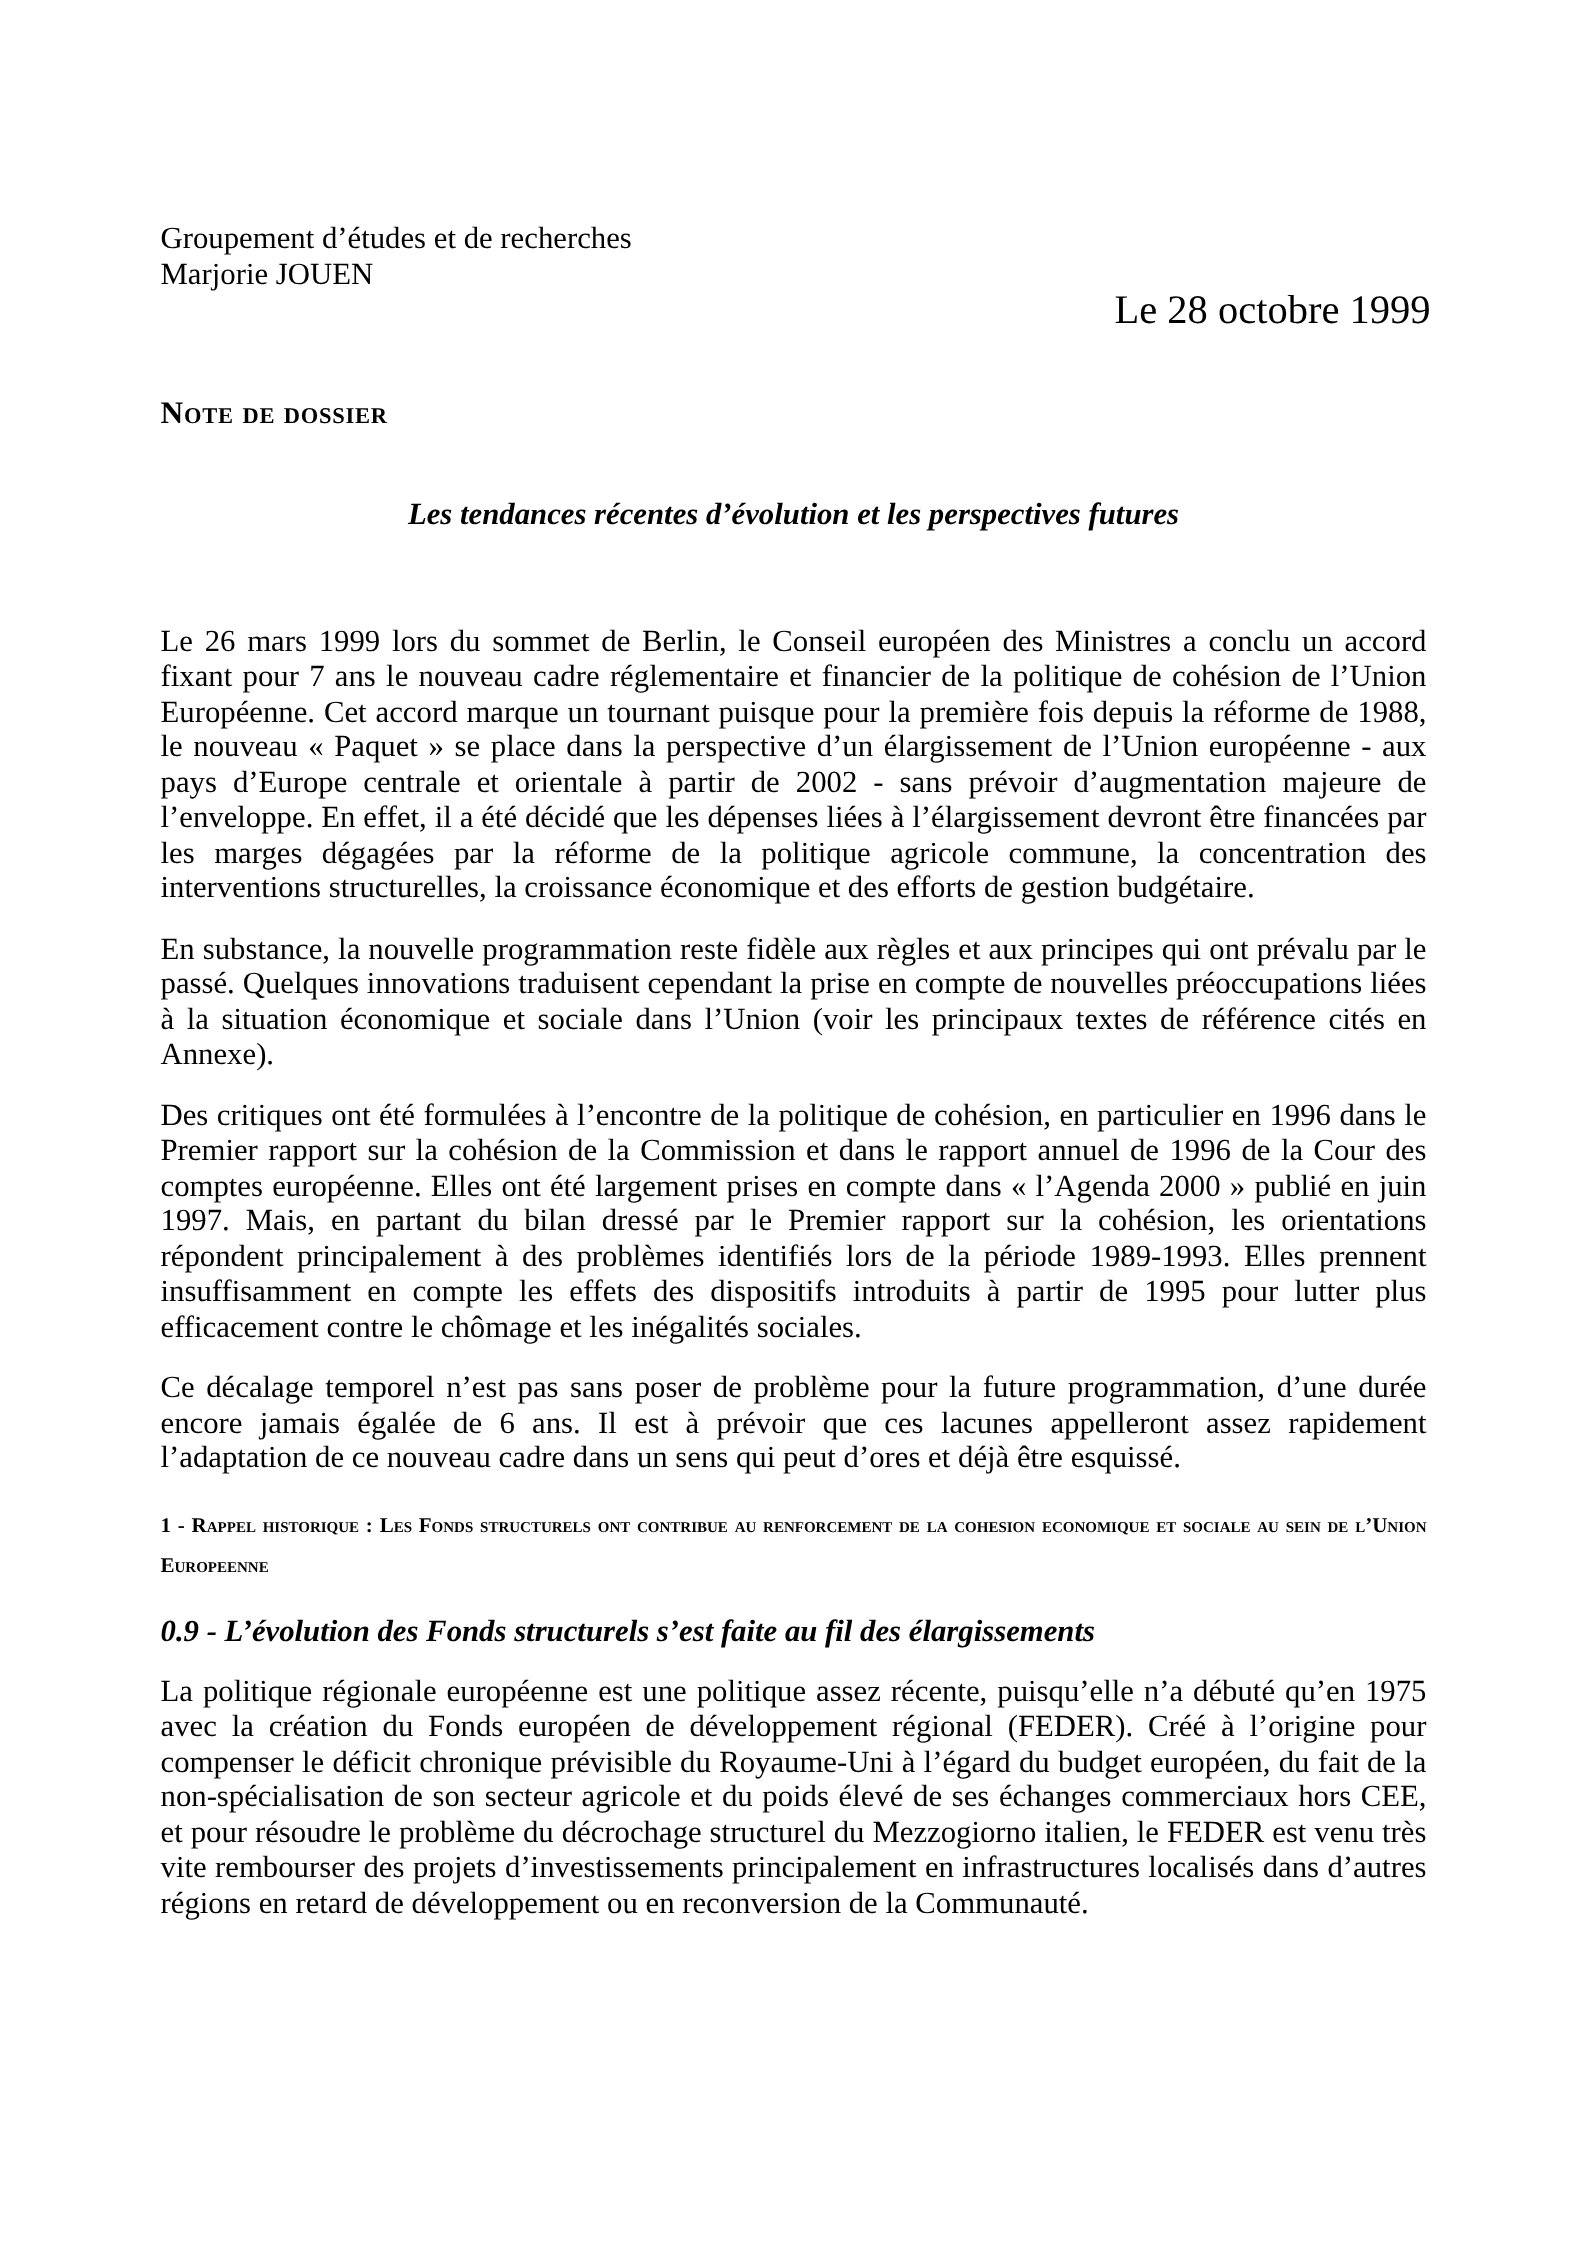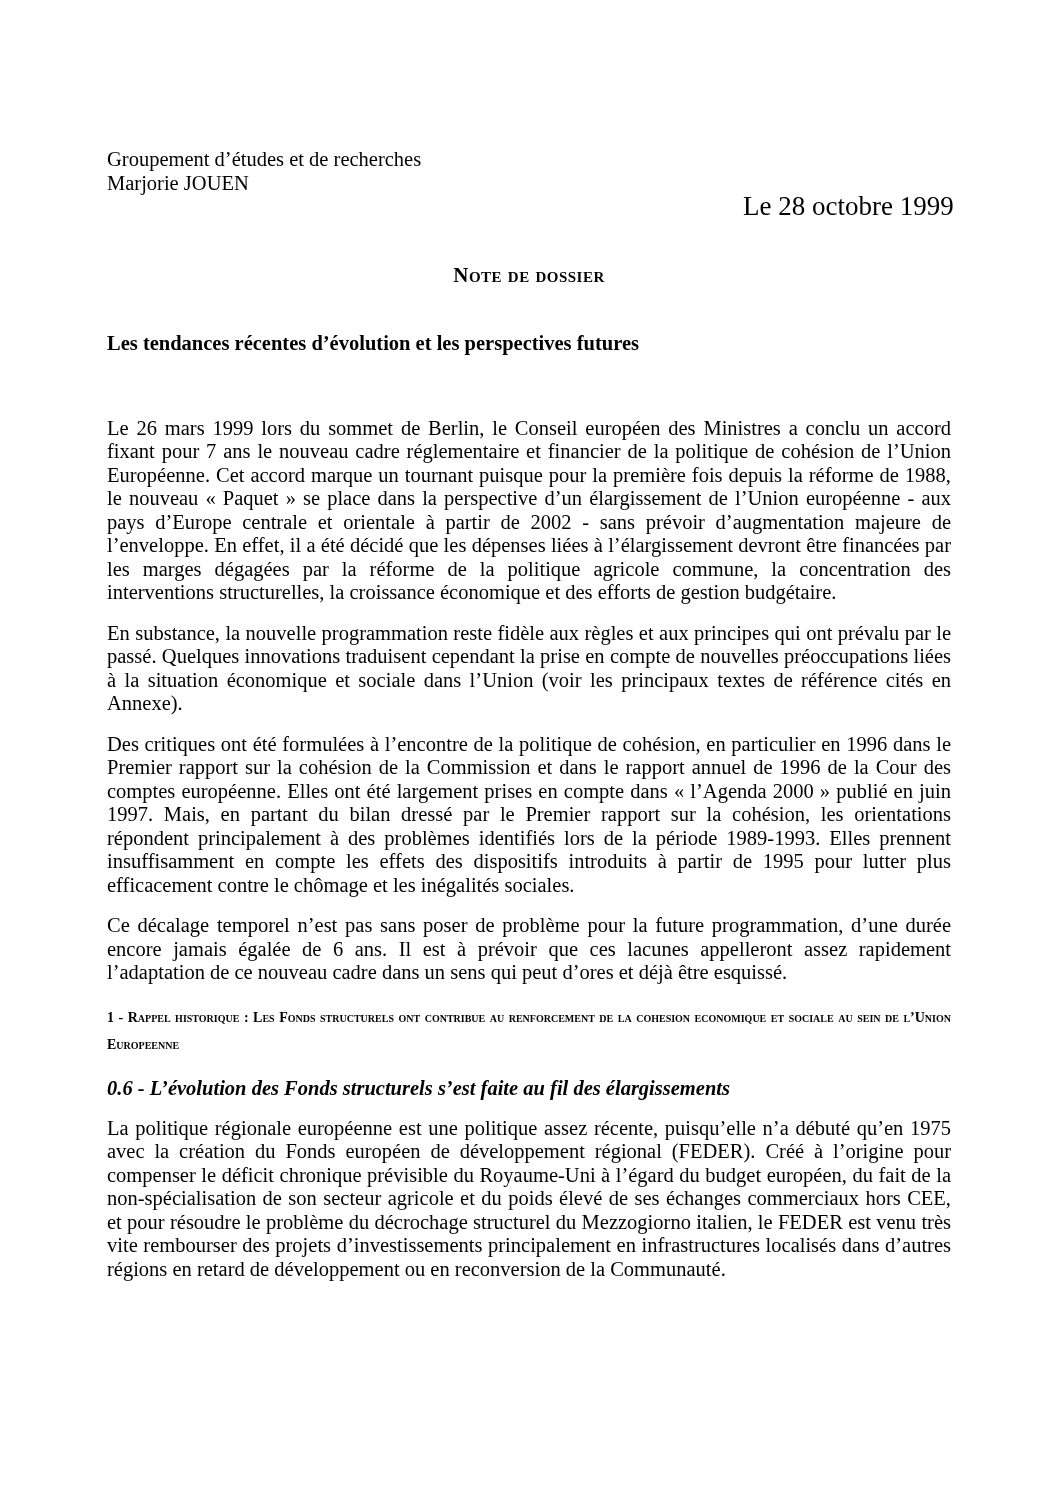--- a/index.html
+++ b/index.html
@@ -31,32 +31,32 @@
     display: block;
   }
   .date-line {
     font-size: 27px;
     line-height: 23.5px;
     padding-left: 636px;
     white-space: nowrap;
   }
   .doc-type {
     margin-top: 44px;
-    text-align: center;
     font-weight: bold;
     font-variant: small-caps;
     font-size: 21px;
     line-height: 24px;
     letter-spacing: 0.5px;
   }
   .title-line {
-    text-align: left;
+    text-align: center;
     font-weight: bold;
     font-size: 20.5px;
     line-height: 24px;
+    font-style: italic;
   }
   .title-line-1 { margin-top: 44px; }
   .title-line-2 { margin-top: 20px; }
   .body-para {
     font-size: 20.5px;
     line-height: 23.5px;
     text-align: justify;
     margin: 0 0 17px 0;
   }
   .para-first { margin-top: 62px; }
@@ -93,18 +93,18 @@
 
     <div class="title-line title-line-1">Les tendances récentes d’évolution et les perspectives futures</div>
 
     <p class="body-para para-first">Le 26 mars 1999 lors du sommet de Berlin, le Conseil européen des Ministres a conclu un accord fixant pour 7 ans le nouveau cadre réglementaire et financier de la politique de cohésion de l’Union Européenne. Cet accord marque un tournant puisque pour la première fois depuis la réforme de 1988, le nouveau « Paquet » se place dans la perspective d’un élargissement de l’Union européenne - aux pays d’Europe centrale et orientale à partir de 2002 - sans prévoir d’augmentation majeure de l’enveloppe. En effet, il a été décidé que les dépenses liées à l’élargissement devront être financées par les marges dégagées par la réforme de la politique agricole commune, la concentration des interventions structurelles, la croissance économique et des efforts de gestion budgétaire.</p>
     <p class="body-para">En substance, la nouvelle programmation reste fidèle aux règles et aux principes qui ont prévalu par le passé. Quelques innovations traduisent cependant la prise en compte de nouvelles préoccupations liées à la situation économique et sociale dans l’Union (voir les principaux textes de référence cités en Annexe).</p>
     <p class="body-para">Des critiques ont été formulées à l’encontre de la politique de cohésion, en particulier en 1996 dans le Premier rapport sur la cohésion de la Commission et dans le rapport annuel de 1996 de la Cour des comptes européenne. Elles ont été largement prises en compte dans « l’Agenda 2000 » publié en juin 1997. Mais, en partant du bilan dressé par le Premier rapport sur la cohésion, les orientations répondent principalement à des problèmes identifiés lors de la période 1989-1993. Elles prennent insuffisamment en compte les effets des dispositifs introduits à partir de 1995 pour lutter plus efficacement contre le chômage et les inégalités sociales.</p>
     <p class="body-para">Ce décalage temporel n’est pas sans poser de problème pour la future programmation, d’une durée encore jamais égalée de 6 ans. Il est à prévoir que ces lacunes appelleront assez rapidement l’adaptation de ce nouveau cadre dans un sens qui peut d’ores et déjà être esquissé.</p>
 
     <div class="section-heading">1 - Rappel historique : Les Fonds structurels ont contribue au renforcement de la cohesion economique et sociale au sein de l’Union Europeenne</div>
 
-    <div class="subsection-heading">0.6 - L’évolution des Fonds structurels s’est faite au fil des élargissements</div>
+    <div class="subsection-heading">0.9 - L’évolution des Fonds structurels s’est faite au fil des élargissements</div>
 
     <p class="body-para">La politique régionale européenne est une politique assez récente, puisqu’elle n’a débuté qu’en 1975 avec la création du Fonds européen de développement régional (FEDER). Créé à l’origine pour compenser le déficit chronique prévisible du Royaume-Uni à l’égard du budget européen, du fait de la non-spécialisation de son secteur agricole et du poids élevé de ses échanges commerciaux hors CEE, et pour résoudre le problème du décrochage structurel du Mezzogiorno italien, le FEDER est venu très vite rembourser des projets d’investissements principalement en infrastructures localisés dans d’autres régions en retard de développement ou en reconversion de la Communauté.</p>
 
   </div>
 </div>
 
 </body></html>

